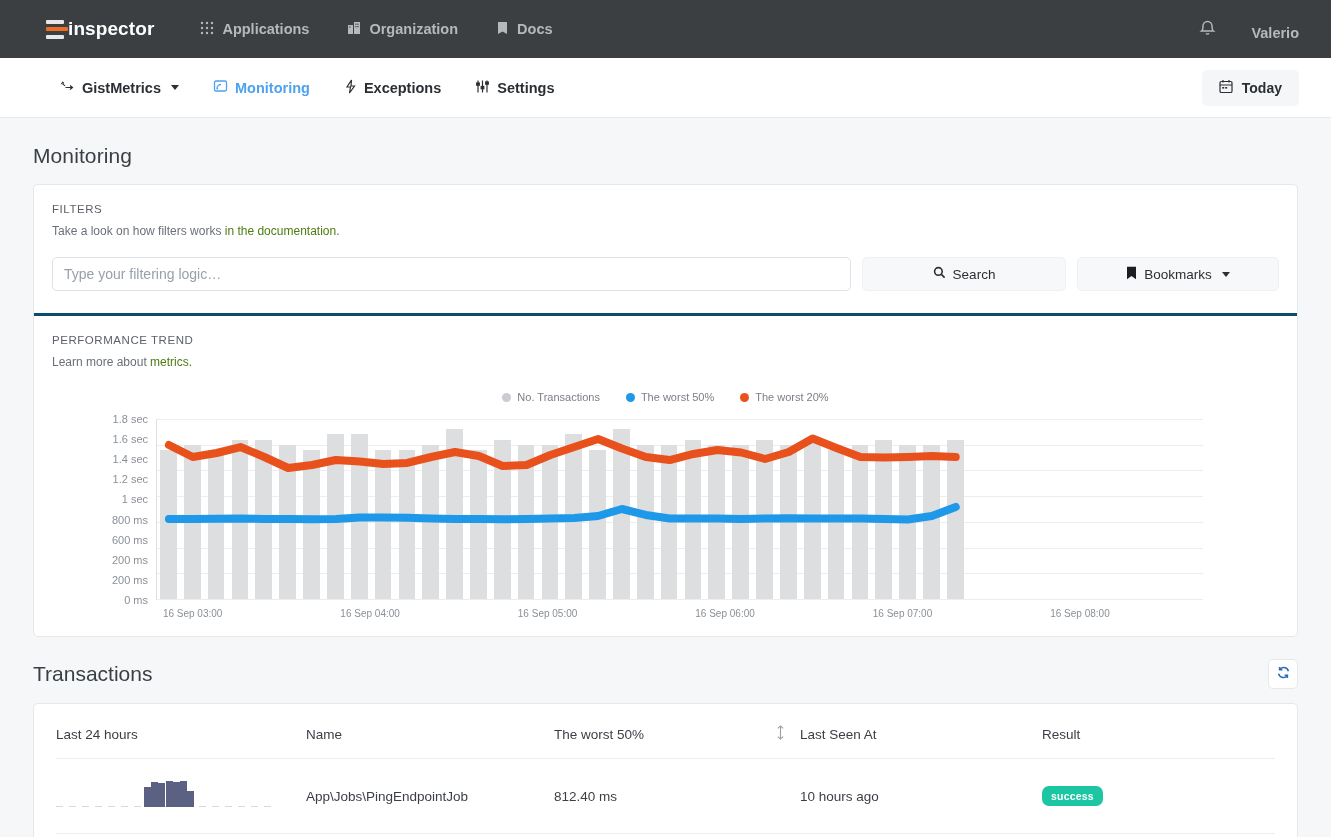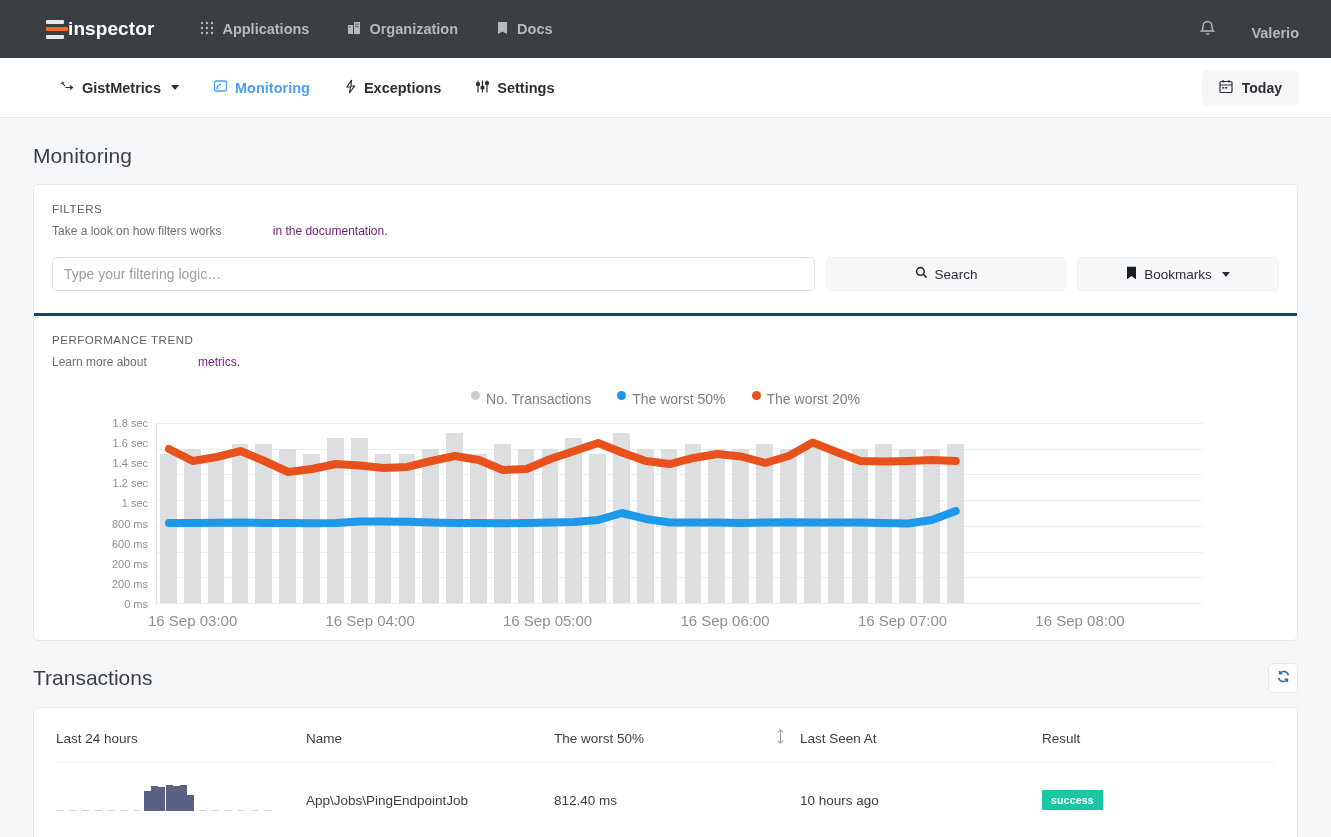--- a/index.html
+++ b/index.html
@@ -68,74 +68,74 @@
   .page-title { font-size: 21px; font-weight: 400; color: #3a3f45; margin-bottom: 16px; letter-spacing: .1px; }
 
   .card {
     background: #fff;
     border: 1px solid #e6e8eb;
     border-radius: 5px;
   }
 
   .section-label { font-size: 11.5px; letter-spacing: .55px; color: #5c6168; font-weight: 400; }
   .section-sub { font-size: 12px; color: #6a7078; margin-top: 9px; }
-  .link { color: #701a75; text-decoration: none; cursor: pointer; margin-left: 48px; }
+  .link { color: #4d7c0f; text-decoration: none; cursor: pointer; }
 
   .filters { padding: 18px 18px 22px 18px; }
   .filter-row { display: flex; gap: 11px; margin-top: 19px; }
   .filter-input {
     flex: 1;
     height: 34px;
     border: 1px solid #dfe3e8;
     border-radius: 5px;
     padding: 0 11px;
     font-size: 14px;
     color: #333;
     font-family: "Liberation Sans", sans-serif;
     background: #fff;
     outline: none;
   }
   .filter-input::placeholder { color: #9aa0a8; }
   .pill-btn {
-    width: 240px;
+    width: 204px;
     height: 34px;
     background: #f6f8fa;
     border: 1px solid #eef1f4;
     border-radius: 5px;
     display: flex; align-items: center; justify-content: center; gap: 7px;
     font-size: 13.5px; color: #2b2f33; font-weight: 400;
     cursor: pointer;
   }
   .pill-btn.bookmarks { width: 202px; }
 
   .trend { border-top: 3px solid #0c4a6e; padding: 18px 18px 8px 18px; }
 
   
   .legend { display: flex; justify-content: center; align-items: center; gap: 26px; margin-top: 22px; }
-  .legend-item { display: flex; gap: 6px; font-size: 14px; color: #7a7f86; }
+  .legend-item { display: flex; align-items: center; gap: 6px; font-size: 11px; color: #7a7f86; }
   .legend-dot { width: 9px; height: 9px; border-radius: 50%; }
 
   .chart-wrap { position: relative; height: 215px; margin-top: 10px; }
   .chart-area {
     position: absolute;
     left: 104px; right: 76px; top: 6px; bottom: 28px;
     border-left: 1px solid #dcdfe3;
     border-bottom: 1px solid #dcdfe3;
   }
   .gridline { position: absolute; left: 0; right: 0; height: 1px; background: #ebedf0; }
   .bars { position: absolute; inset: 0; }
   .bar { position: absolute; bottom: 0; background: #dcdee0; }
   .axis-left, .axis-right { position: absolute; top: 0; bottom: 28px; width: 70px; }
   .axis-left { left: 30px; text-align: right; }
   .axis-right { right: 6px; text-align: left; }
   .tick { position: absolute; font-size: 11px; color: #8a9097; transform: translateY(-50%); white-space: nowrap; }
   .axis-left .tick { right: 4px; }
   .axis-right .tick { left: 8px; }
   .xlabels { position: absolute; left: 104px; right: 76px; bottom: 2px; height: 18px; }
-  .xlabel { position: absolute; font-size: 15px; color: #8a9097; transform: translateX(-50%); white-space: nowrap; }
+  .xlabel { position: absolute; font-size: 10px; color: #8a9097; transform: translateX(-50%); white-space: nowrap; }
 
   
   .tx-head { display: flex; align-items: center; margin: 22px 0 14px 0; }
   .tx-title { font-size: 21px; font-weight: 400; color: #3a3f45; }
   .refresh-btn {
     margin-left: auto;
     width: 30px; height: 30px;
     background: #fff; border: 1px solid #e6e8eb; border-radius: 5px;
     display: flex; align-items: center; justify-content: center;
     cursor: pointer;
@@ -164,21 +164,21 @@
   .spark .baseline { position: absolute; bottom: 8px; left: 0; right: 0; height: 1px;
     background: repeating-linear-gradient(to right, #d7d9dd 0 7px, transparent 7px 13px); }
   .sort-icon { color: #9aa0a8; font-size: 12px; }
   .badge {
     display: inline-block;
     background: #1cc6a3;
     color: #fff;
     font-size: 10.5px;
     font-weight: 700;
     padding: 4px 9px;
-    border-radius: 0;
+    border-radius: 7px;
     letter-spacing: .2px;
   }
 </style>
 </head>
 <body>
 
 <div class="topnav">
   <div class="brand">
     <span class="brand-mark">
       <i class="top"></i>

